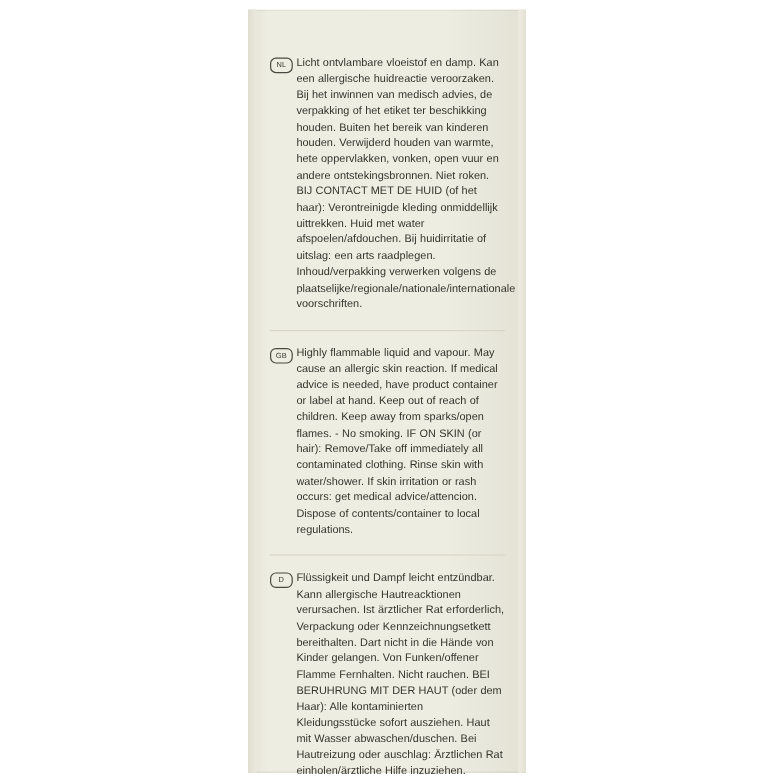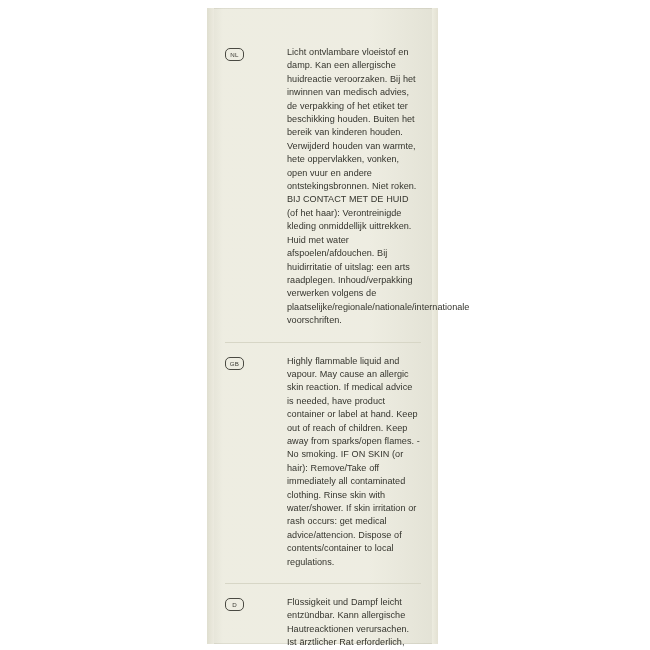--- a/index.html
+++ b/index.html
@@ -89,21 +89,20 @@
     background: transparent;
   }
   .block .body {
     font-family: "Liberation Sans", sans-serif;
     font-size: 9.1px;
     line-height: 13.4px;
     color: #34342d;
     letter-spacing: 0.02px;
     text-align: left;
     word-spacing: 0.2px;
-    margin-left: 40px;
   }
   .divider {
     height: 1px;
     background: #d7d6c6;
     margin: 3px 0 12px 0;
   }
   .top-pad { height: 38px; }
 </style>
 </head>
 <body>

